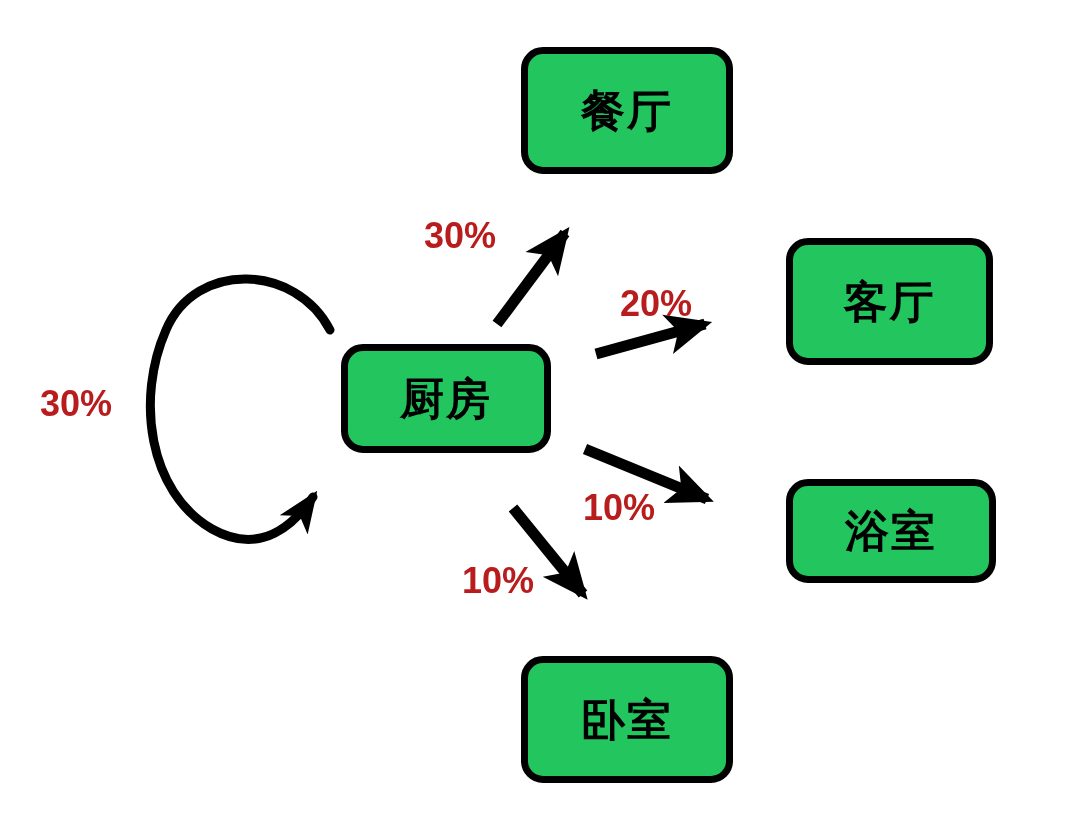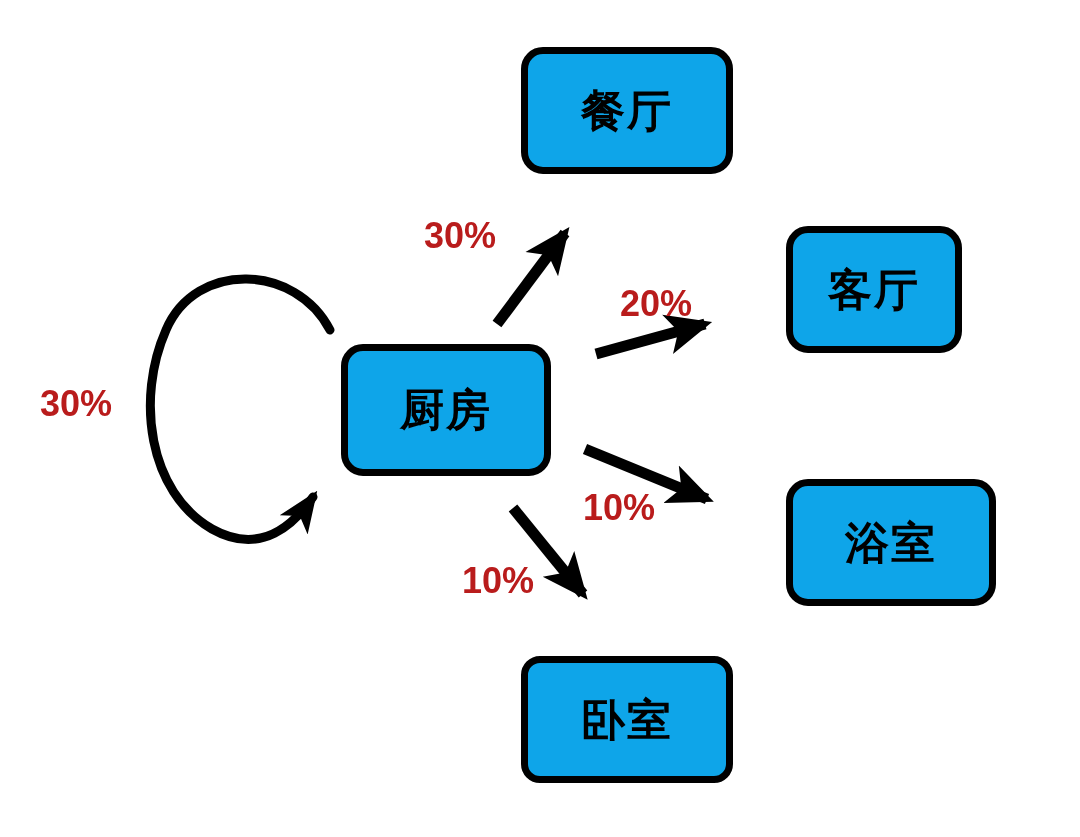--- a/index.html
+++ b/index.html
@@ -20,21 +20,21 @@
     top: 0;
     left: 0;
     width: 1080px;
     height: 837px;
   }
   .node-box {
     position: absolute;
     box-sizing: border-box;
     border: 7px solid #000000;
     border-radius: 22px;
-    background: #0ea5e9;
+    background: #22c55e;
     display: flex;
     align-items: center;
     justify-content: center;
   }
   .node-label {
     font-family: "DejaVu Sans", "Liberation Sans", sans-serif;
     font-size: 44px;
     font-weight: 700;
     color: #000000;
     letter-spacing: 2px;
@@ -45,24 +45,24 @@
     position: absolute;
     font-family: "Liberation Sans", "DejaVu Sans", sans-serif;
     font-size: 36px;
     font-weight: 700;
     color: #b91c1c;
     white-space: nowrap;
     user-select: none;
   }
   
   #node-dining   { left: 521px; top: 47px;  width: 212px; height: 127px; }
-  #node-living   { left: 786px; top: 226px; width: 176px; height: 127px; }
-  #node-kitchen  { left: 341px; top: 344px; width: 210px; height: 132px; }
-  #node-bathroom { left: 786px; top: 479px; width: 210px; height: 127px; }
-  #node-bedroom  { left: 521px; top: 656px; width: 212px; height: 127px; border-radius: 19px; }
+  #node-living   { left: 786px; top: 238px; width: 207px; height: 127px; }
+  #node-kitchen  { left: 341px; top: 344px; width: 210px; height: 109px; }
+  #node-bathroom { left: 786px; top: 479px; width: 210px; height: 104px; }
+  #node-bedroom  { left: 521px; top: 656px; width: 212px; height: 127px; }
   
   #label-self      { left: 40px;  top: 383px; }
   #label-dining    { left: 424px; top: 215px; }
   #label-living    { left: 578px; top: 283px; margin-left: 42px; }
   #label-bathroom  { left: 583px; top: 487px; }
   #label-bedroom   { left: 462px; top: 560px; }
 </style>
 </head>
 <body>
 

